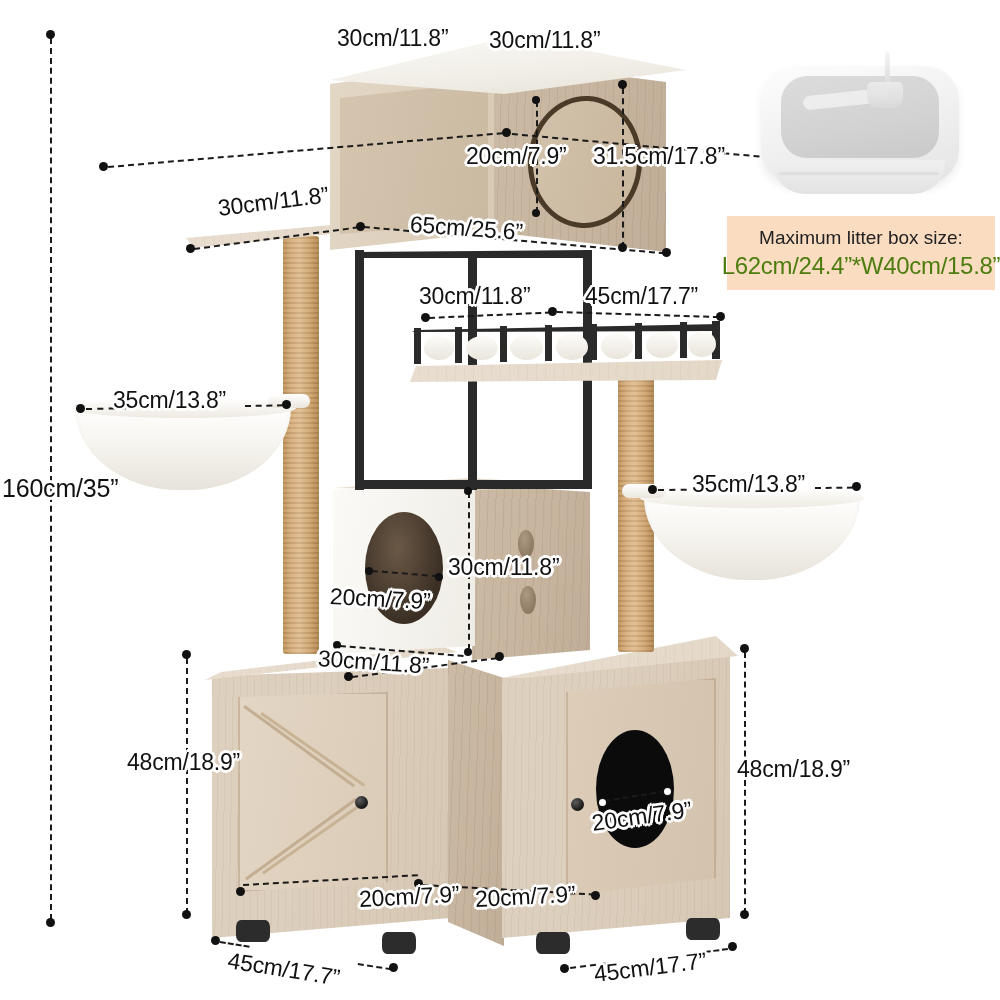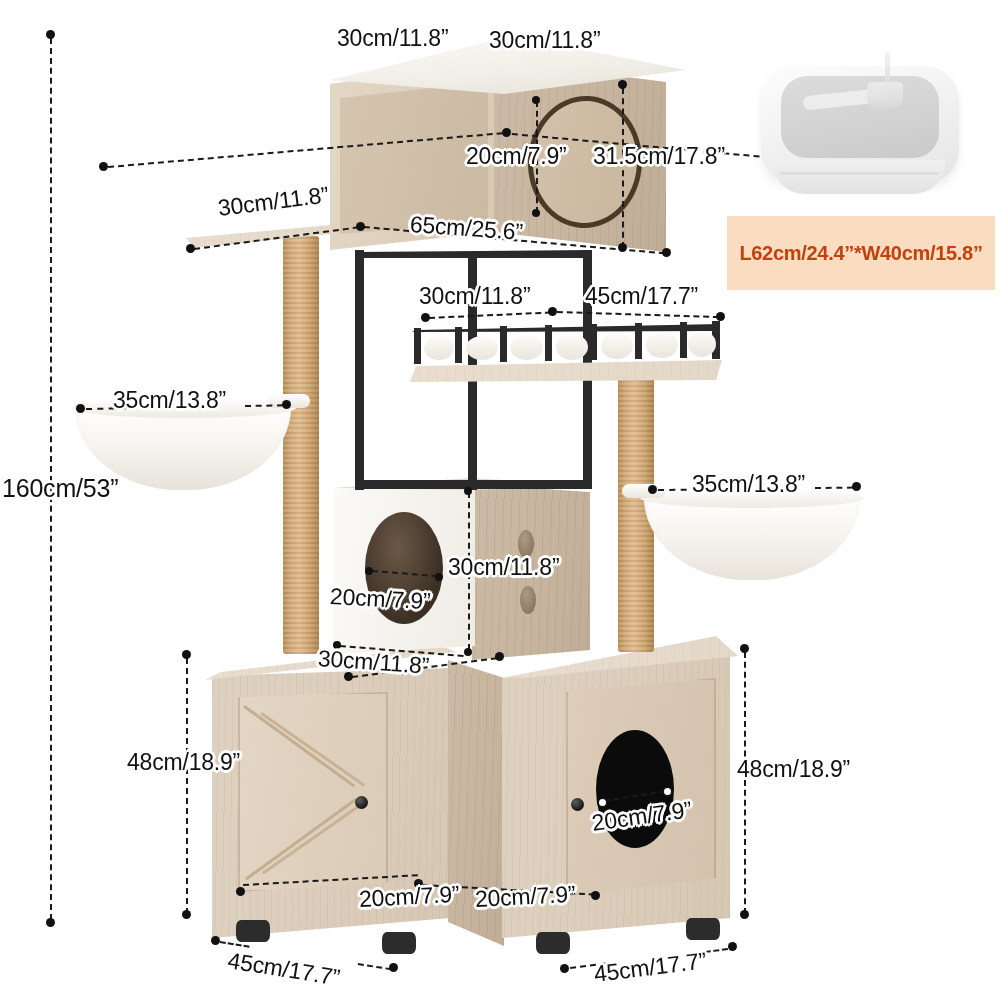--- a/index.html
+++ b/index.html
@@ -53,21 +53,21 @@
   #badge{
     position:absolute;
     left:727px;top:216px;width:268px;height:74px;
     background:#fadcc0;
     z-index:60;
     display:flex;flex-direction:column;
     align-items:center;justify-content:center;
     gap:3px;
   }
   #badge .l1{font-size:19px;color:#222;}
-  #badge .l2{font-size:20px;color:#c2410c;font-weight:bold;letter-spacing:-.3px;}
+  #badge .l2{font-size:24px;color:#4d7c0f;font-weight:normal;letter-spacing:-.3px;}
 
   
   #product{position:absolute;left:0;top:0;width:1000px;height:1000px;z-index:10;}
 
   .wood{
     background:
       repeating-linear-gradient(91deg,
         rgba(150,125,100,.10) 0px, rgba(150,125,100,.10) 1px,
         rgba(255,255,255,0) 1px, rgba(255,255,255,0) 7px),
       linear-gradient(100deg,#ded0be 0%,#ddcfbd 40%,#d6c7b4 100%);
@@ -375,21 +375,21 @@
       <div class="seg" style="left:570px;top:967px;width:36px;transform:rotate(-7deg);"></div>
       <div class="seg" style="left:696px;top:952px;width:32px;transform:rotate(-7deg);"></div>
     </div>
     <div class="dot" style="left:560px;top:964px;"></div>
     <div class="dot" style="left:728px;top:942px;"></div>
 
   </div>
 
   <div>
 
-    <span class="dim big" style="left:2px;top:474px;">160cm/53”</span>
+    <span class="dim big" style="left:2px;top:474px;">160cm/35”</span>
 
     <span class="dim" style="left:337px;top:25px;">30cm/11.8”</span>
 
     <span class="dim" style="left:489px;top:27px;">30cm/11.8”</span>
 
     <span class="dim" style="left:466px;top:143px;">20cm/7.9”</span>
 
     <span class="dim" style="left:593px;top:143px;">31.5cm/17.8”</span>
 
     <span class="dim" style="left:218px;top:195px;transform:rotate(-7deg);transform-origin:0 50%;">30cm/11.8”</span>
@@ -442,16 +442,17 @@
     <div class="poly" style="left:112px;top:34px;width:36px;height:26px;border-radius:5px 5px 10px 10px;
                 background:linear-gradient(180deg,#ececec,#dadada);opacity:.9;"></div>
 
     <div class="poly" style="left:18px;top:112px;width:172px;height:34px;border-radius:0 0 32px 32px;
                 background:linear-gradient(180deg,#f0f0f0,#e2e2e2);"></div>
     <div class="poly" style="left:24px;top:124px;width:160px;height:3px;border-radius:2px;
                 background:rgba(0,0,0,.05);"></div>
   </div>
 
   <div id="badge">
+    <div class="l1">Maximum litter box size:</div>
     <div class="l2">L62cm/24.4”*W40cm/15.8”</div>
   </div>
 
 </div>
 
 </body></html>

